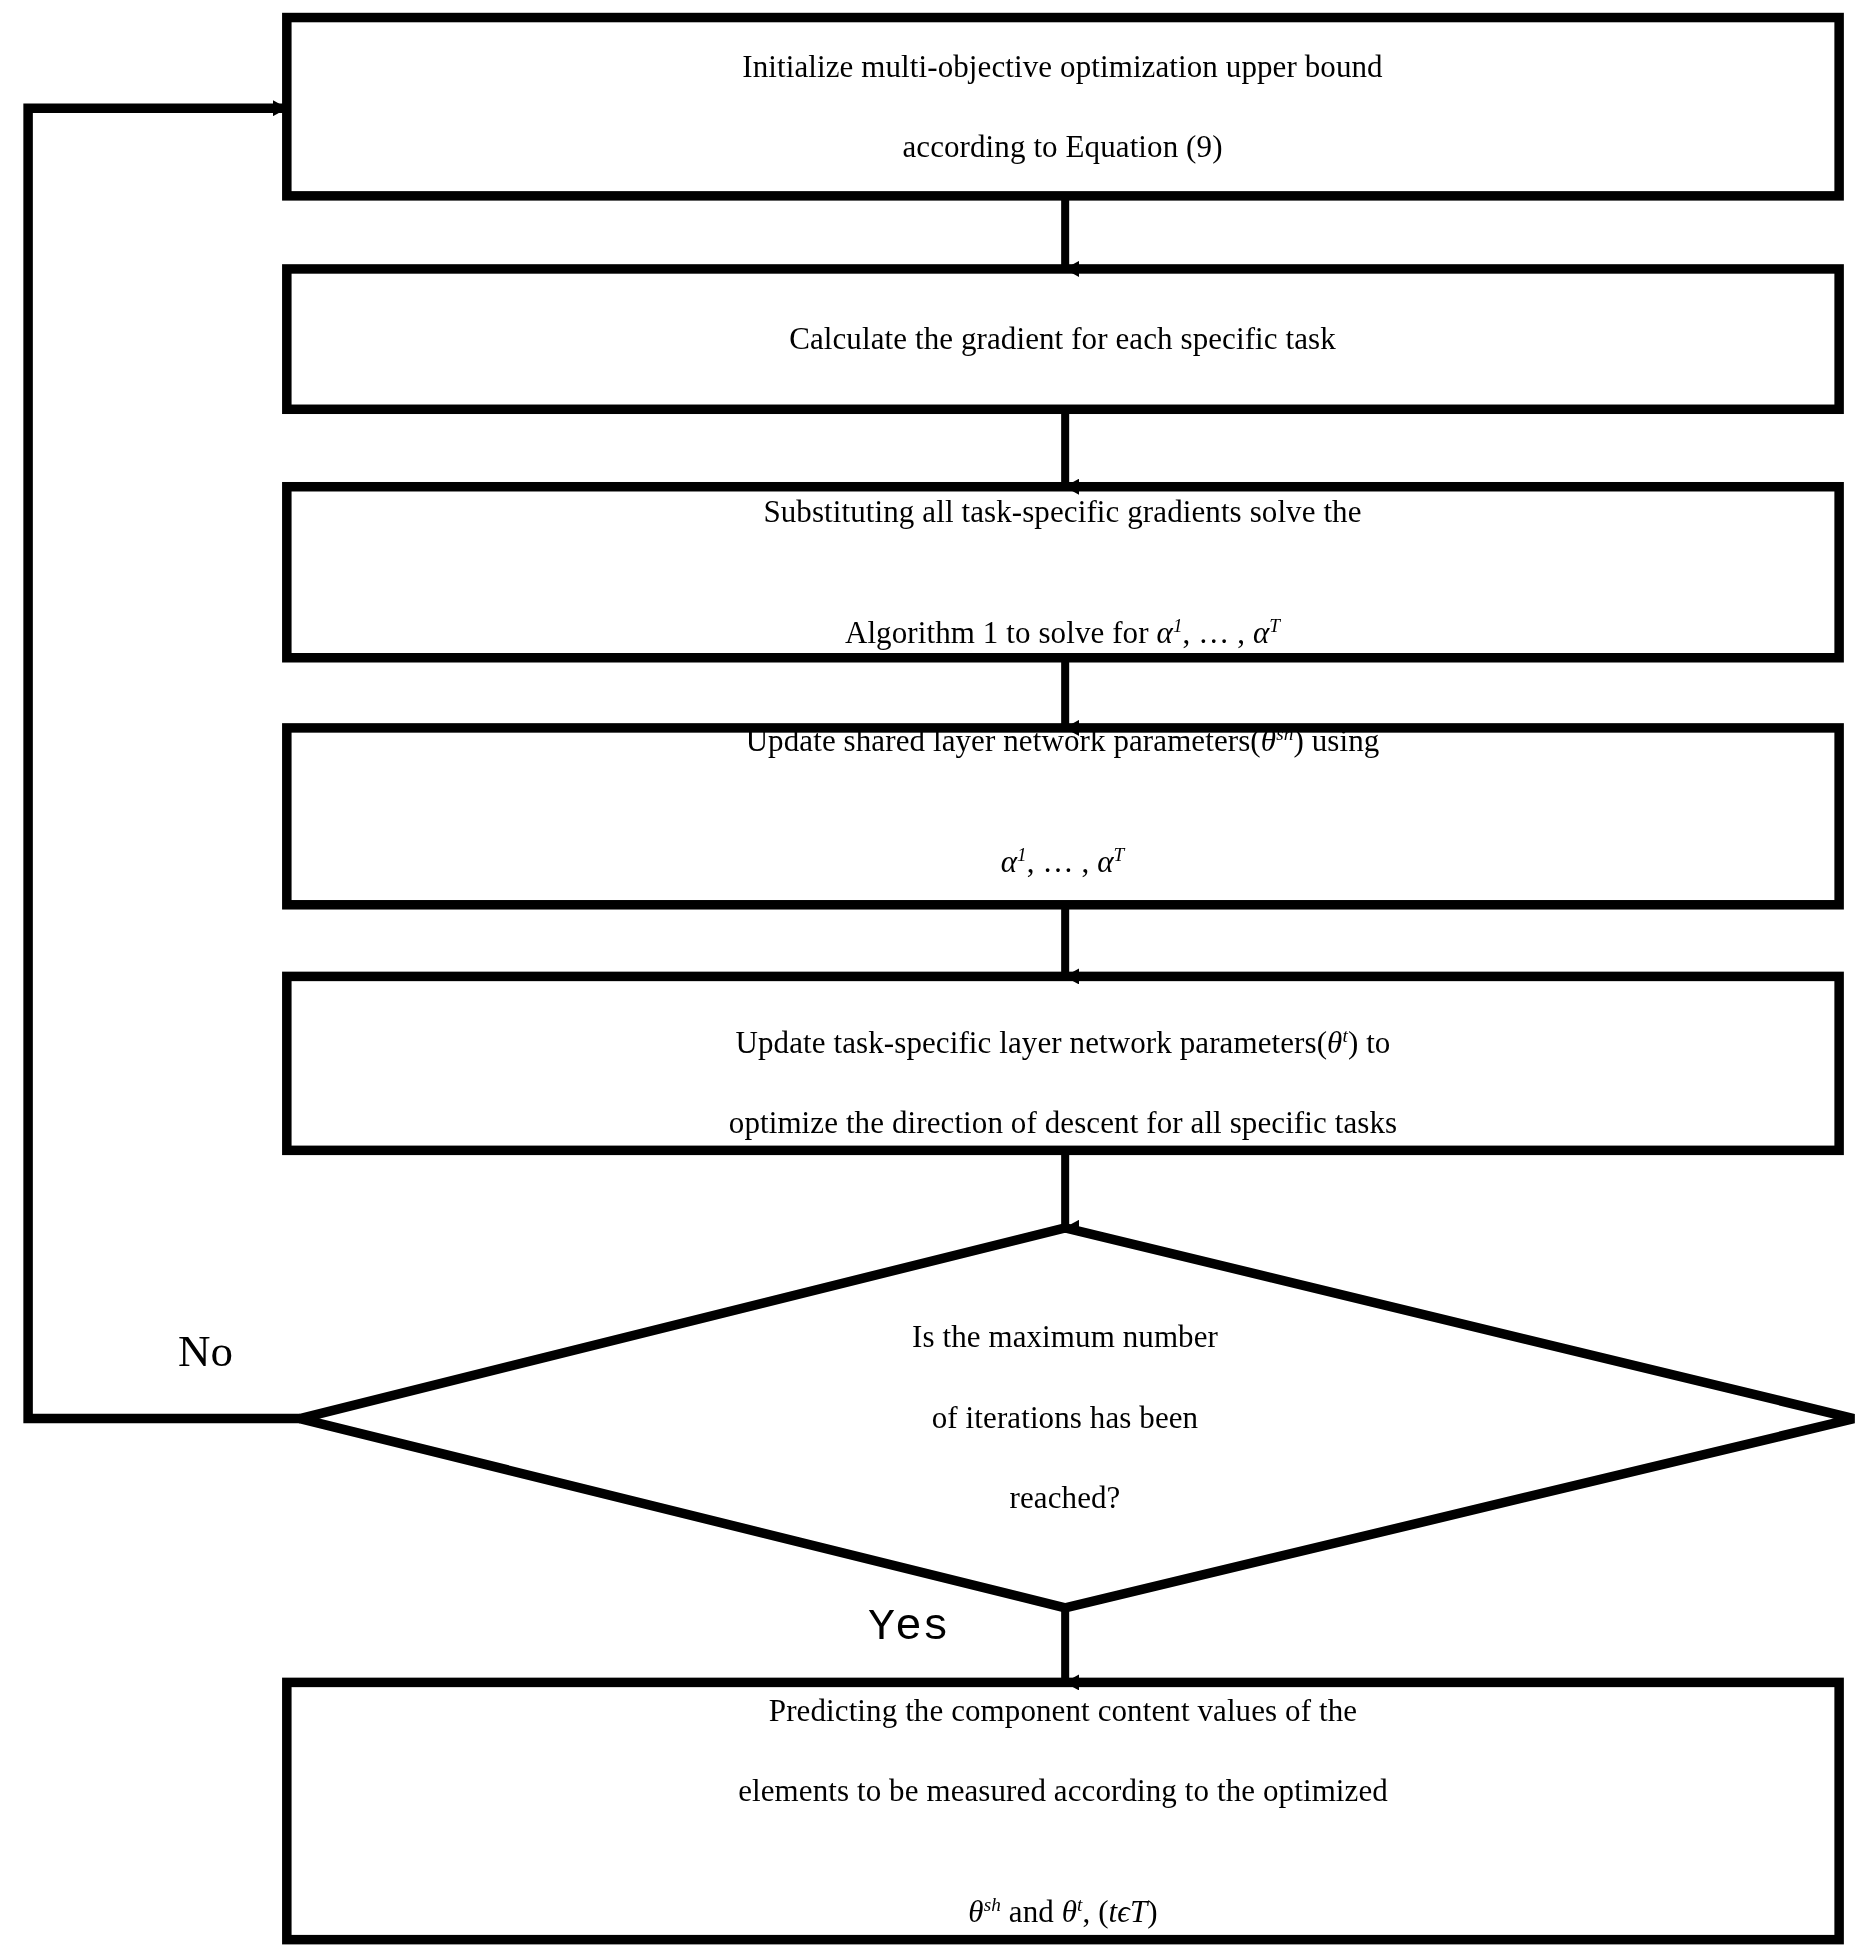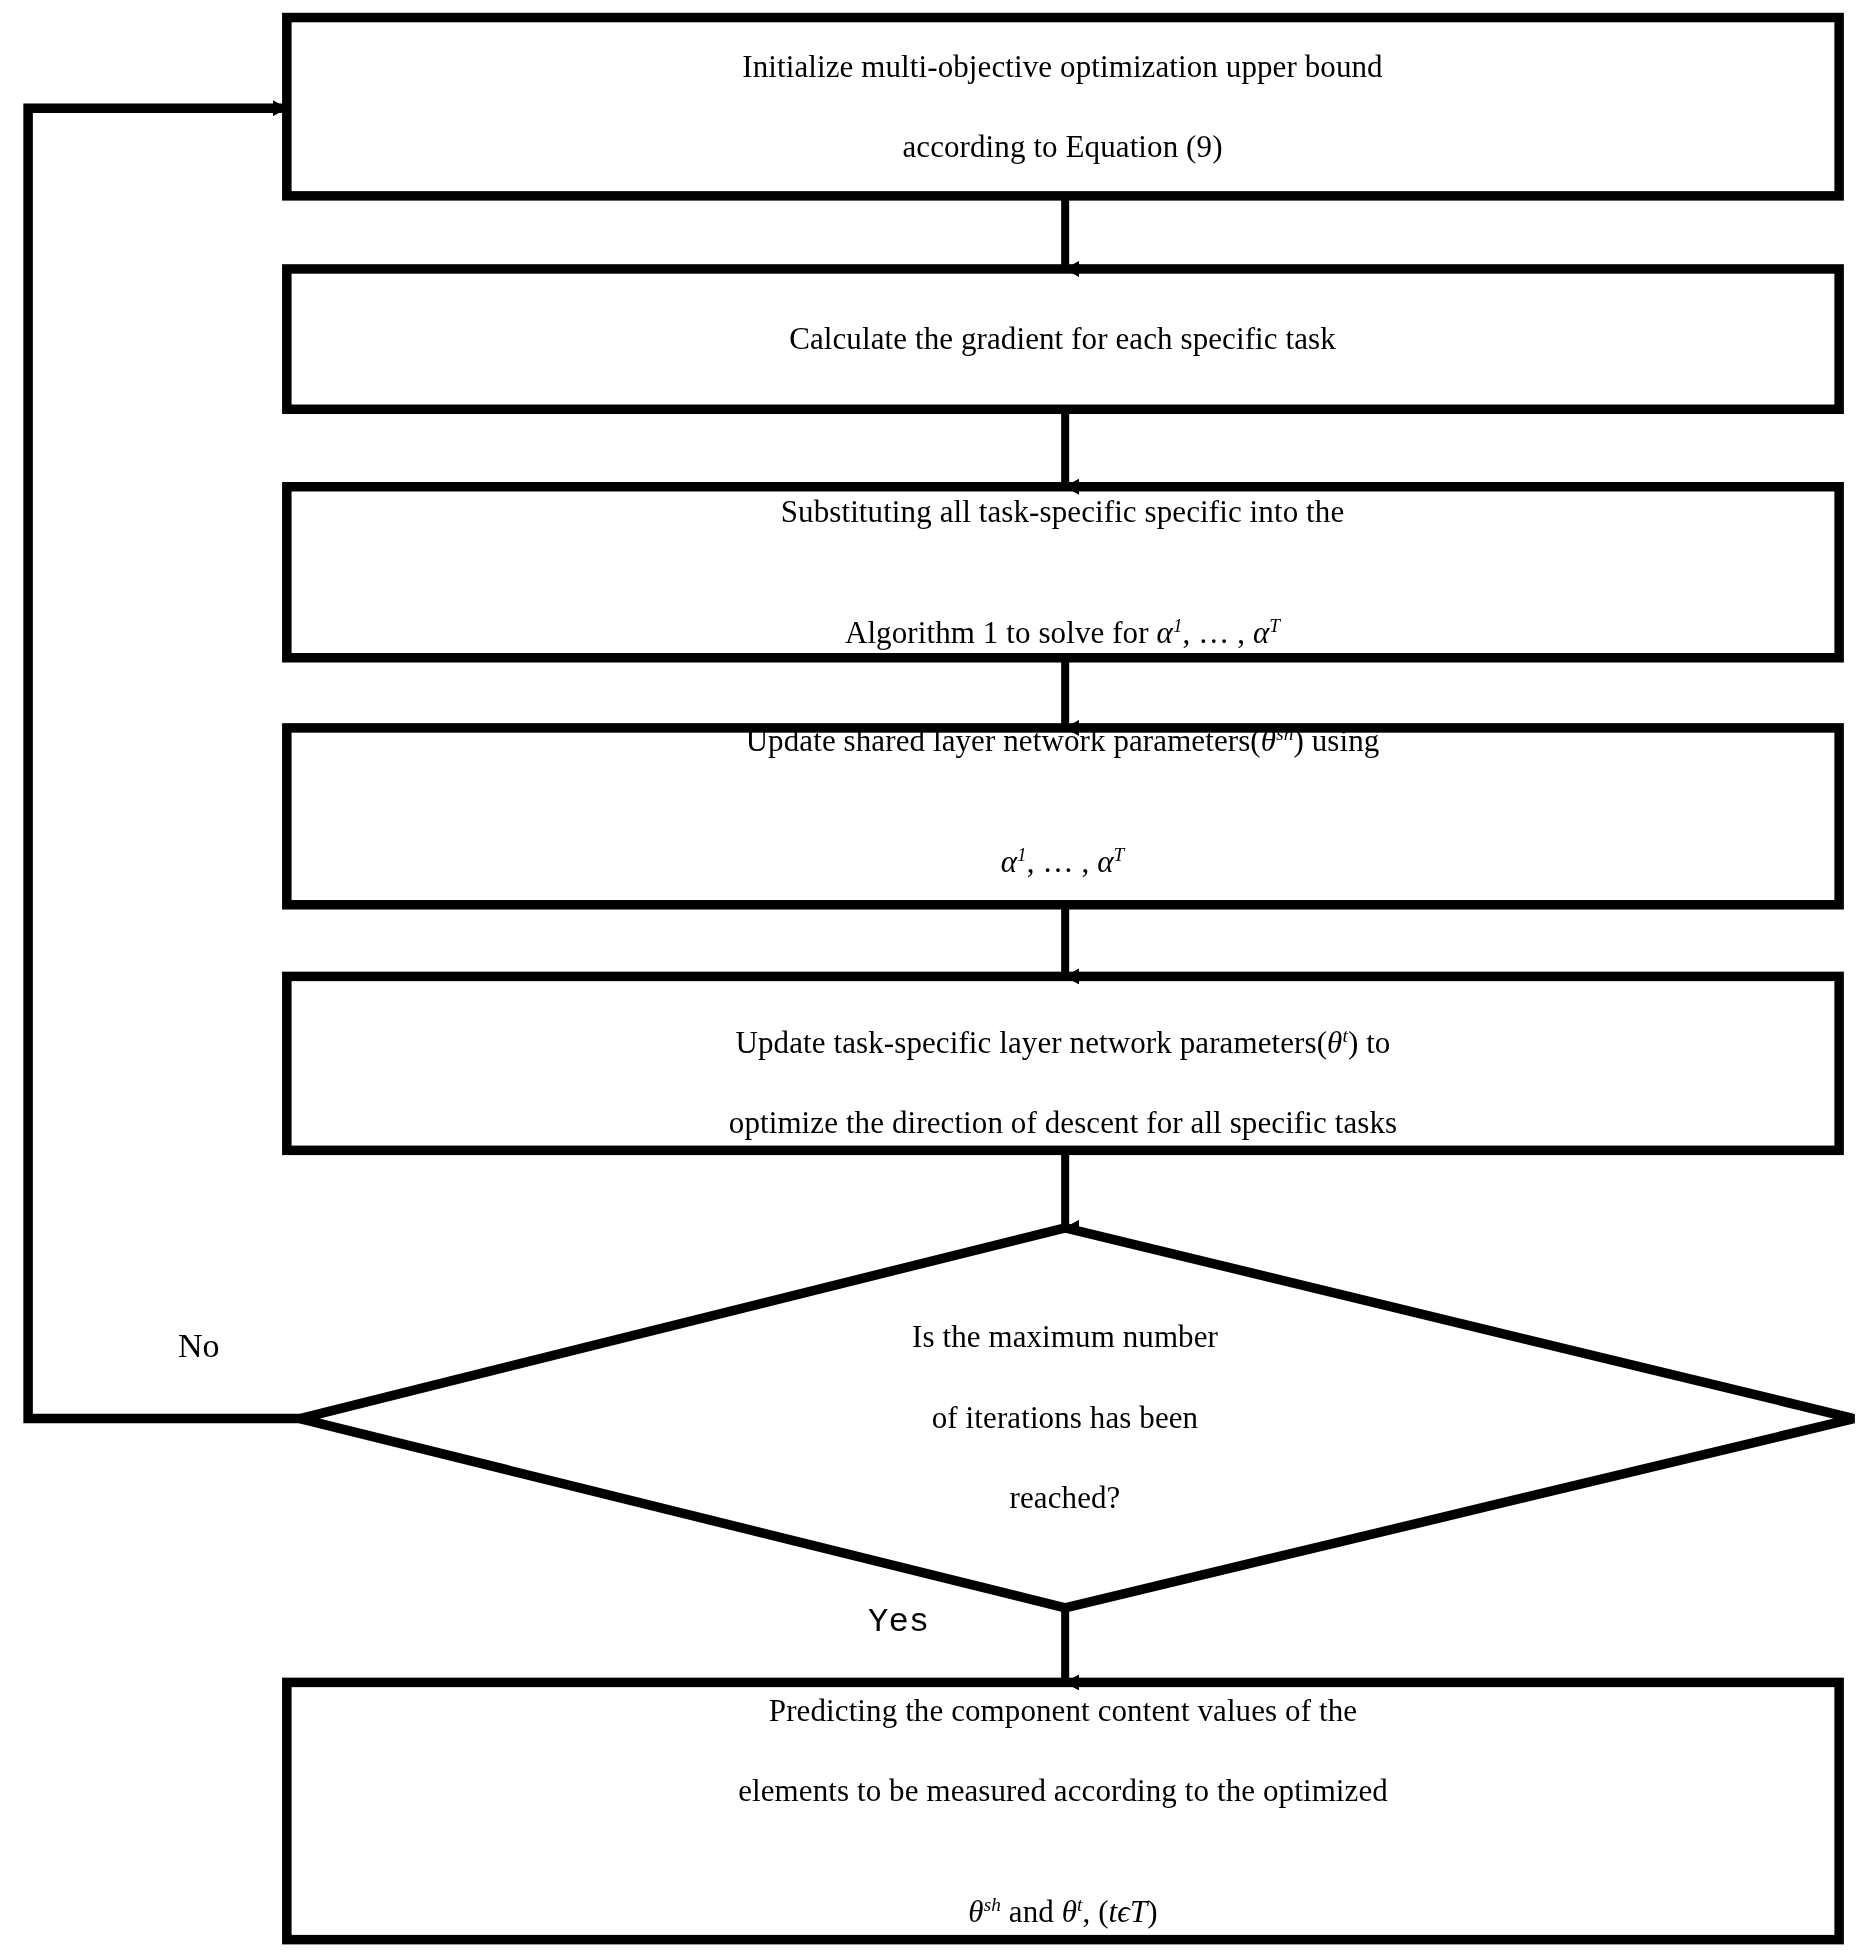--- a/index.html
+++ b/index.html
@@ -32,21 +32,21 @@
     align-items: center;
     justify-content: center;
     text-align: center;
     line-height: 1.30;
     font-size: 31px;
     letter-spacing: 0.1px;
     white-space: pre-line;
   }
   .edge-label {
     position: absolute;
-    font-size: 34px;
+    font-size: 45px;
     line-height: 1;
     white-space: nowrap;
   }
   .math {
     font-family: "Liberation Serif", "DejaVu Serif", serif;
     font-style: italic;
   }
   sup.sm {
     font-size: 0.62em;
     font-style: italic;
@@ -94,21 +94,21 @@
       <div>according to Equation (9)</div>
     </div>
   </div>
 
   <div class="node-text" style="left:314px; top:272px; width:1497px; height:134px;">
     <div>Calculate the gradient for each specific task</div>
   </div>
 
   <div class="node-text" style="left:314px; top:490px; width:1497px; height:165px;">
     <div>
-      <div>Substituting all task-specific specific into the</div>
+      <div>Substituting all task-specific gradients solve the</div>
       <div>
         <span>Algorithm 1 to solve for </span><span class="math">α</span><sup class="sm">1</sup><span>, … , </span><span class="math">α</span><sup class="sm">T</sup>
       </div>
     </div>
   </div>
 
   <div class="node-text" style="left:314px; top:696px; width:1497px; height:171px;">
     <div>
       <div>
         <span>Update shared layer network parameters(</span><span class="math">θ</span><sup class="sm">sh</sup><span>) using</span>

